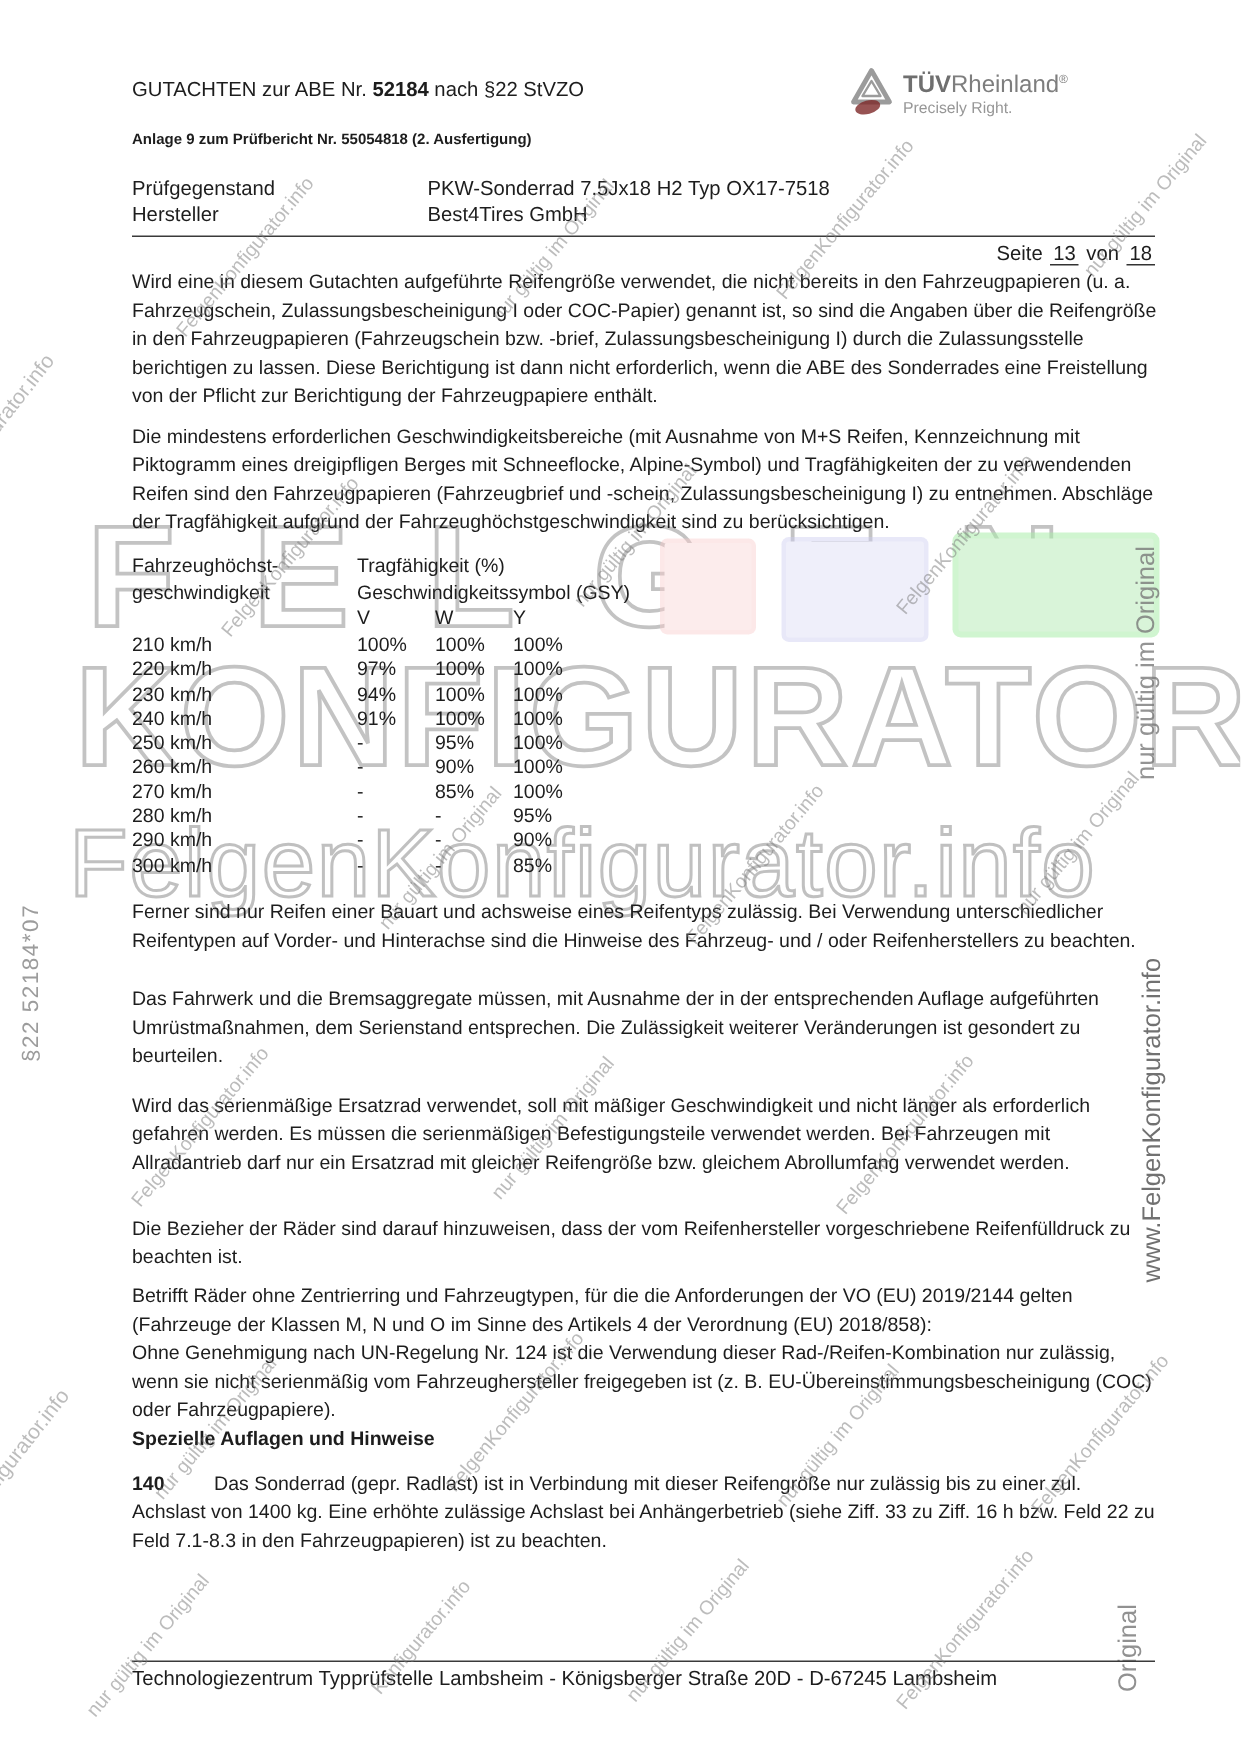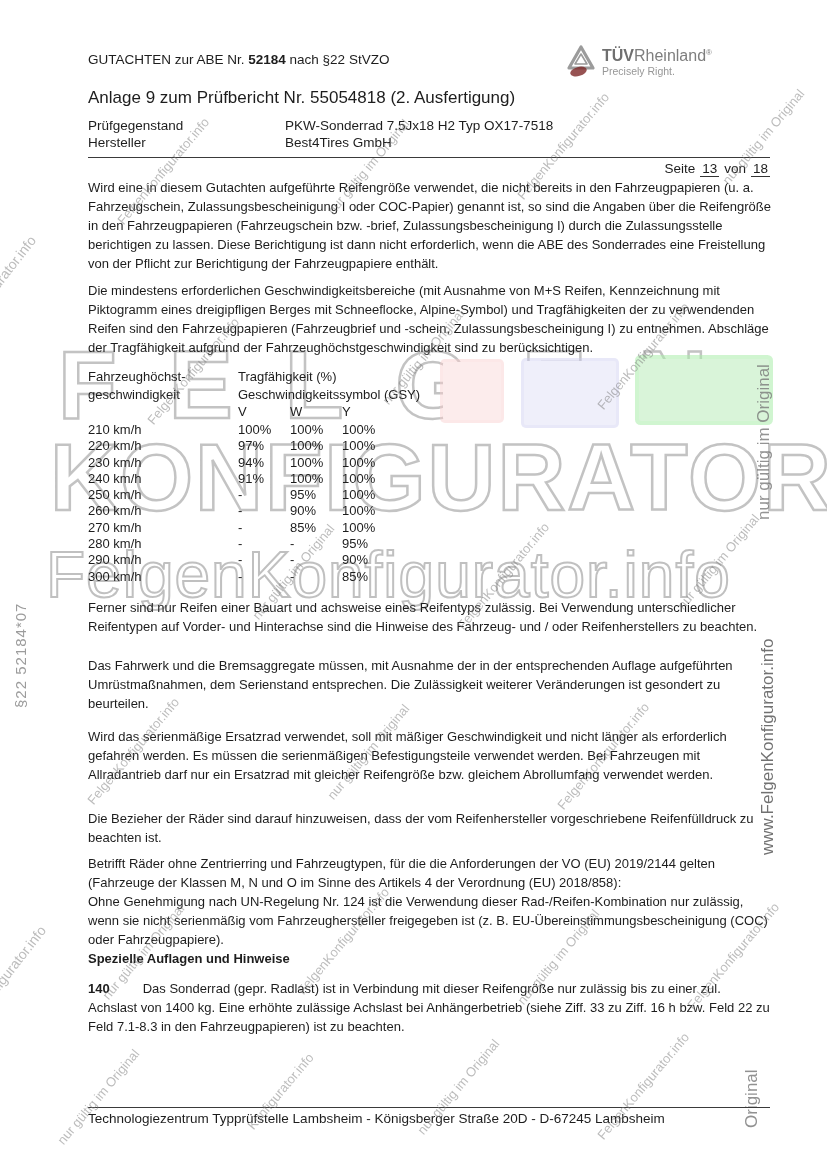--- a/index.html
+++ b/index.html
@@ -10,21 +10,21 @@
   .abs { position:absolute; }
   p { margin:0; }
   .b { font-weight:bold; }
 
   
   .doc { position:absolute; z-index:10; }
   .para { position:absolute; left:88px; width:684px; font-size:13px; line-height:19px; z-index:10; }
   .prewrap { white-space:pre-line; }
 
   .hdr-line1 { left:88px; top:52px; font-size:13.5px; }
-  .hdr-line2 { left:88px; top:88px; font-size:17px; font-weight:normal; }
+  .hdr-line2 { left:88px; top:88px; font-size:10px; font-weight:bold; }
   .hdr-field-label { left:88px; font-size:13.5px;text-align:right; }
   .hdr-field-value { left:285px; font-size:13.5px; }
   .row1 { top:118px; } .row2 { top:135px; }
   .hrule { left:88px; width:682px; border-top:1.3px solid #3a3a3a; z-index:10; }
   .rule-top { top:157px; } .rule-bottom { top:1107px; }
   .seite { left:595px; top:161px; width:175px; text-align:right; font-size:13.5px; z-index:10; }
   .seite .num { border-bottom:1px solid #333; padding:0 2px; }
   .seite .gap { margin-right:5px; }
 
   

